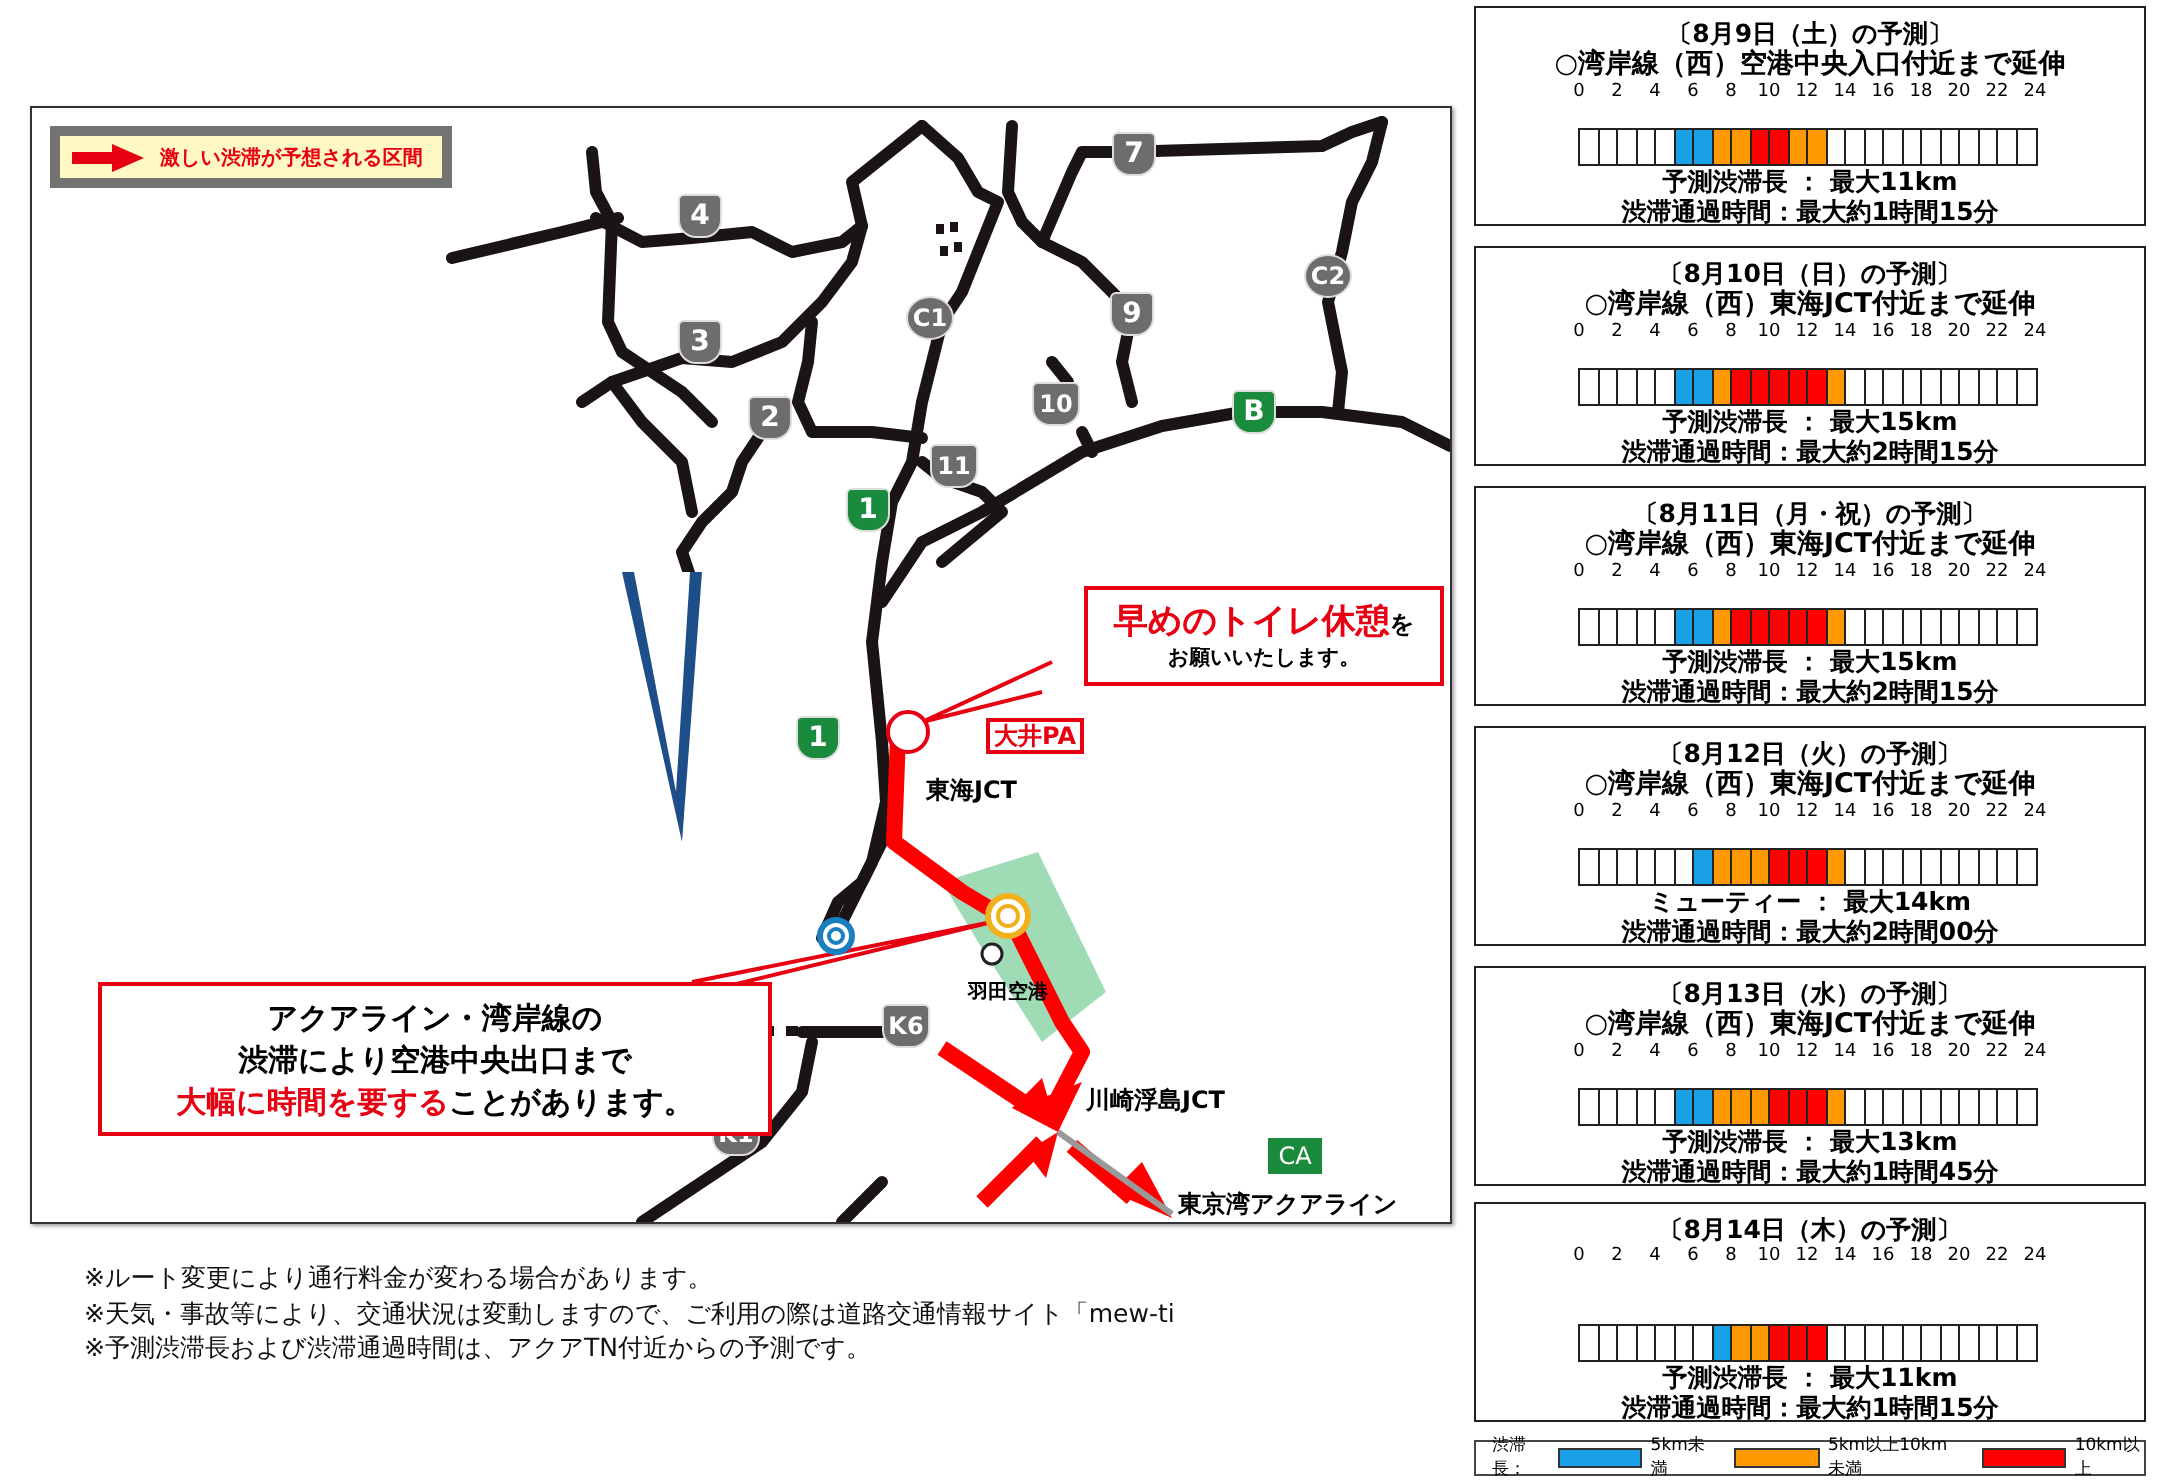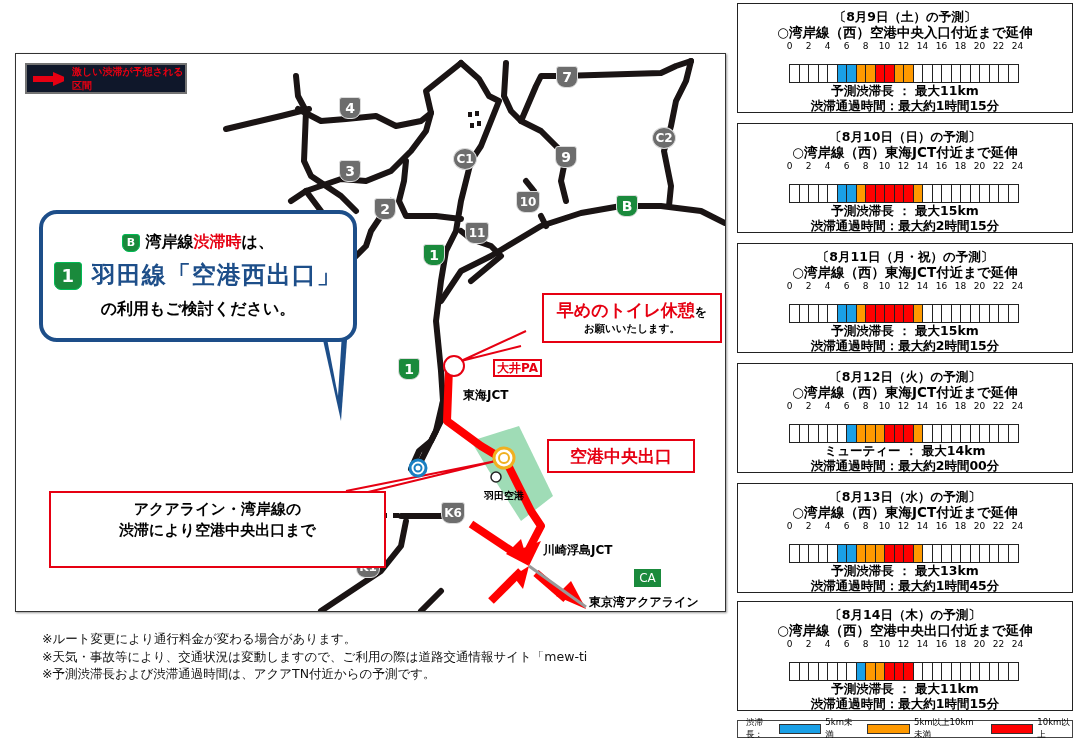--- a/index.html
+++ b/index.html
@@ -1,22 +1,22 @@
 <!DOCTYPE html>
 <html><head>
 <meta charset="utf-8">
 <style>
   html, body { margin:0; padding:0; background:#fff; }
   body { width:1087px; height:742px; position:relative; overflow:hidden;
          font-family:"DejaVu Sans", sans-serif; color:#000; }
   .map-frame { position:absolute; left:15px; top:53px; width:709px; height:557px;
                border:1px solid #333; box-shadow:1px 1px 2px #999; background:#fff; overflow:hidden; }
   .map-svg { position:absolute; left:0; top:0; }
-  .legend-box { position:absolute; left:9px; top:9px; width:162px; height:31px; border:2px solid #737373;
-                background:#0f172a; display:flex; align-items:center; gap:8px; padding-left:6px; box-sizing:border-box; }
+  .legend-box { position:absolute; left:9px; top:9px; width:201px; height:31px; border:5px solid #737373;
+                background:#fef9c3; display:flex; align-items:center; gap:8px; padding-left:6px; box-sizing:border-box; }
   .legend-text { color:#e60012; font-weight:bold; font-size:10px; }
   .callout-blue { position:absolute; left:23px; top:156px; width:318px; height:132px;
                   border:4px solid #1d4e89; border-radius:18px; background:#fff; box-sizing:border-box;
                   text-align:center; }
   .cb-line1 { margin-top:18px; font-size:16px; font-weight:bold; }
   .cb-line2 { margin-top:6px; font-size:24px; font-weight:bold; color:#1d4e89; letter-spacing:1px; }
   .cb-line3 { margin-top:8px; font-size:16px; font-weight:bold; }
   .red { color:#e60012; }
   .shield-inline { display:inline-block; background:#1a8a3c; color:#fff; font-weight:bold; border-radius:3px 3px 7px 7px;
                    border:1px solid #0b5; text-align:center; vertical-align:middle; }
@@ -127,48 +127,37 @@
       <div style="position: absolute; left: 600px; top: 141px; width: 22px; height: 22px; background: rgb(26, 138, 60); color: rgb(255, 255, 255); font-weight: bold; font-size: 14px; text-align: center; line-height: 21px; border: 1.5px solid rgb(221, 221, 221); box-sizing: border-box; border-radius: 3px 3px 9px 9px;">B</div>
       <div style="position: absolute; left: 358px; top: 144px; width: 22px; height: 22px; background: rgb(109, 109, 109); color: rgb(255, 255, 255); font-weight: bold; font-size: 14px; text-align: center; line-height: 21px; border: 1.5px solid rgb(221, 221, 221); box-sizing: border-box; border-radius: 3px 3px 9px 9px;">2</div>
       <div style="position: absolute; left: 500px; top: 137px; width: 24px; height: 22px; background: rgb(109, 109, 109); color: rgb(255, 255, 255); font-weight: bold; font-size: 12px; text-align: center; line-height: 21px; border: 1.5px solid rgb(221, 221, 221); box-sizing: border-box; border-radius: 3px 3px 9px 9px;">10</div>
       <div style="position: absolute; left: 449px; top: 168px; width: 24px; height: 22px; background: rgb(109, 109, 109); color: rgb(255, 255, 255); font-weight: bold; font-size: 12px; text-align: center; line-height: 21px; border: 1.5px solid rgb(221, 221, 221); box-sizing: border-box; border-radius: 3px 3px 9px 9px;">11</div>
       <div style="position: absolute; left: 407px; top: 190px; width: 22px; height: 22px; background: rgb(26, 138, 60); color: rgb(255, 255, 255); font-weight: bold; font-size: 14px; text-align: center; line-height: 21px; border: 1.5px solid rgb(221, 221, 221); box-sizing: border-box; border-radius: 3px 3px 9px 9px;">1</div>
       <div style="position: absolute; left: 382px; top: 304px; width: 22px; height: 22px; background: rgb(26, 138, 60); color: rgb(255, 255, 255); font-weight: bold; font-size: 14px; text-align: center; line-height: 21px; border: 1.5px solid rgb(221, 221, 221); box-sizing: border-box; border-radius: 3px 3px 9px 9px;">1</div>
       <div style="position: absolute; left: 425px; top: 448px; width: 24px; height: 22px; background: rgb(109, 109, 109); color: rgb(255, 255, 255); font-weight: bold; font-size: 12px; text-align: center; line-height: 21px; border: 1.5px solid rgb(221, 221, 221); box-sizing: border-box; border-radius: 3px 3px 9px 9px;">K6</div>
       <div style="position: absolute; left: 340px; top: 502px; width: 24px; height: 22px; background: rgb(109, 109, 109); color: rgb(255, 255, 255); font-weight: bold; font-size: 12px; text-align: center; line-height: 21px; border: 1.5px solid rgb(221, 221, 221); box-sizing: border-box; border-radius: 3px 3px 9px 9px;">K1</div>
     </div>
 
-  <div class="callout-blue">
-    <div class="cb-line1">
-      <span class="shield-inline" style="width:16px;height:16px;font-size:11px;line-height:16px;">B</span>
-      <span>湾岸線</span><span class="red">渋滞時</span><span>は、</span>
-    </div>
-    <div class="cb-line2">
-      <span class="shield-inline" style="width:26px;height:26px;font-size:18px;line-height:26px;">1</span>
-      <span>羽田線「空港西出口」</span>
-    </div>
-    <div class="cb-line3">の利用もご検討ください。</div>
-  </div>
 
   <div class="callout-red" style="left:510px;top:239px;width:180px;height:50px;">
     <div style="margin-top:4px;font-size:17px;font-weight:bold;">
       <span class="red">早めのトイレ休憩</span><span style="font-size:12px;">を</span>
     </div>
     <div style="font-size:10.5px;font-weight:bold;">お願いいたします。</div>
   </div>
 
   <div class="label-box" style="left:477px;top:305px;width:49px;height:18px;border-color:#e60012;color:#e60012;font-size:12px;line-height:14px;">大井PA</div>
   <div class="small-lbl" style="left:447px;top:333px;font-size:12px;">東海JCT</div>
 
-  <div class="label-box" style="left:531px;top:385px;width:148px;height:34px;border-color:#e60012;color:#e60012;font-size:17px;line-height:30px;">空港中央出口</div>
   <div class="small-lbl" style="left:468px;top:435px;font-size:10px;">羽田空港</div>
 
   <div class="callout-red" style="left:17px;top:437px;width:337px;height:77px;padding-top:6px;font-size:15px;font-weight:bold;line-height:21px;">
     <div>アクアライン・湾岸線の</div>
     <div>渋滞により空港中央出口まで</div>
+    <div><span class="red">大幅に時間を要する</span><span>ことがあります。</span></div>
   </div>
 
   <div class="small-lbl" style="left:527px;top:488px;font-size:12px;">川崎浮島JCT</div>
   <div style="position:absolute;left:618px;top:515px;width:27px;height:18px;background:#1a8a3c;color:#fff;font-size:12px;text-align:center;line-height:18px;">CA</div>
   <div class="small-lbl" style="left:573px;top:540px;font-size:12px;">東京湾アクアライン</div>
 </div>
 
 <div class="notes">
   <div>※ルート変更により通行料金が変わる場合があります。</div>
   <div>※天気・事故等により、交通状況は変動しますので、ご利用の際は道路交通情報サイト「mew-ti</div>
@@ -406,21 +395,20 @@
         <div class="fc-cell" style="background:#ffffff"></div>
         <div class="fc-cell" style="background:#ffffff"></div>
         <div class="fc-cell" style="background:#ffffff"></div>
         <div class="fc-cell" style="background:#ffffff"></div>
       </div>
       <div class="fc-len">予測渋滞長 ：  最大13km</div>
       <div class="fc-time">渋滞通過時間：最大約1時間45分</div>
     </div>
     <div class="forecast" style="top: 601px;">
       <div class="fc-title">〔8月14日（木）の予測〕</div>
-      <div class="fc-route">○湾岸線（西）空港中央出口付近まで延伸</div>
       <div class="fc-ticks">
         <span class="fc-tick" style="left:51.5px">0</span>
         <span class="fc-tick" style="left:70.5px">2</span>
         <span class="fc-tick" style="left:89.5px">4</span>
         <span class="fc-tick" style="left:108.5px">6</span>
         <span class="fc-tick" style="left:127.5px">8</span>
         <span class="fc-tick" style="left:146.5px">10</span>
         <span class="fc-tick" style="left:165.5px">12</span>
         <span class="fc-tick" style="left:184.5px">14</span>
         <span class="fc-tick" style="left:203.5px">16</span>

